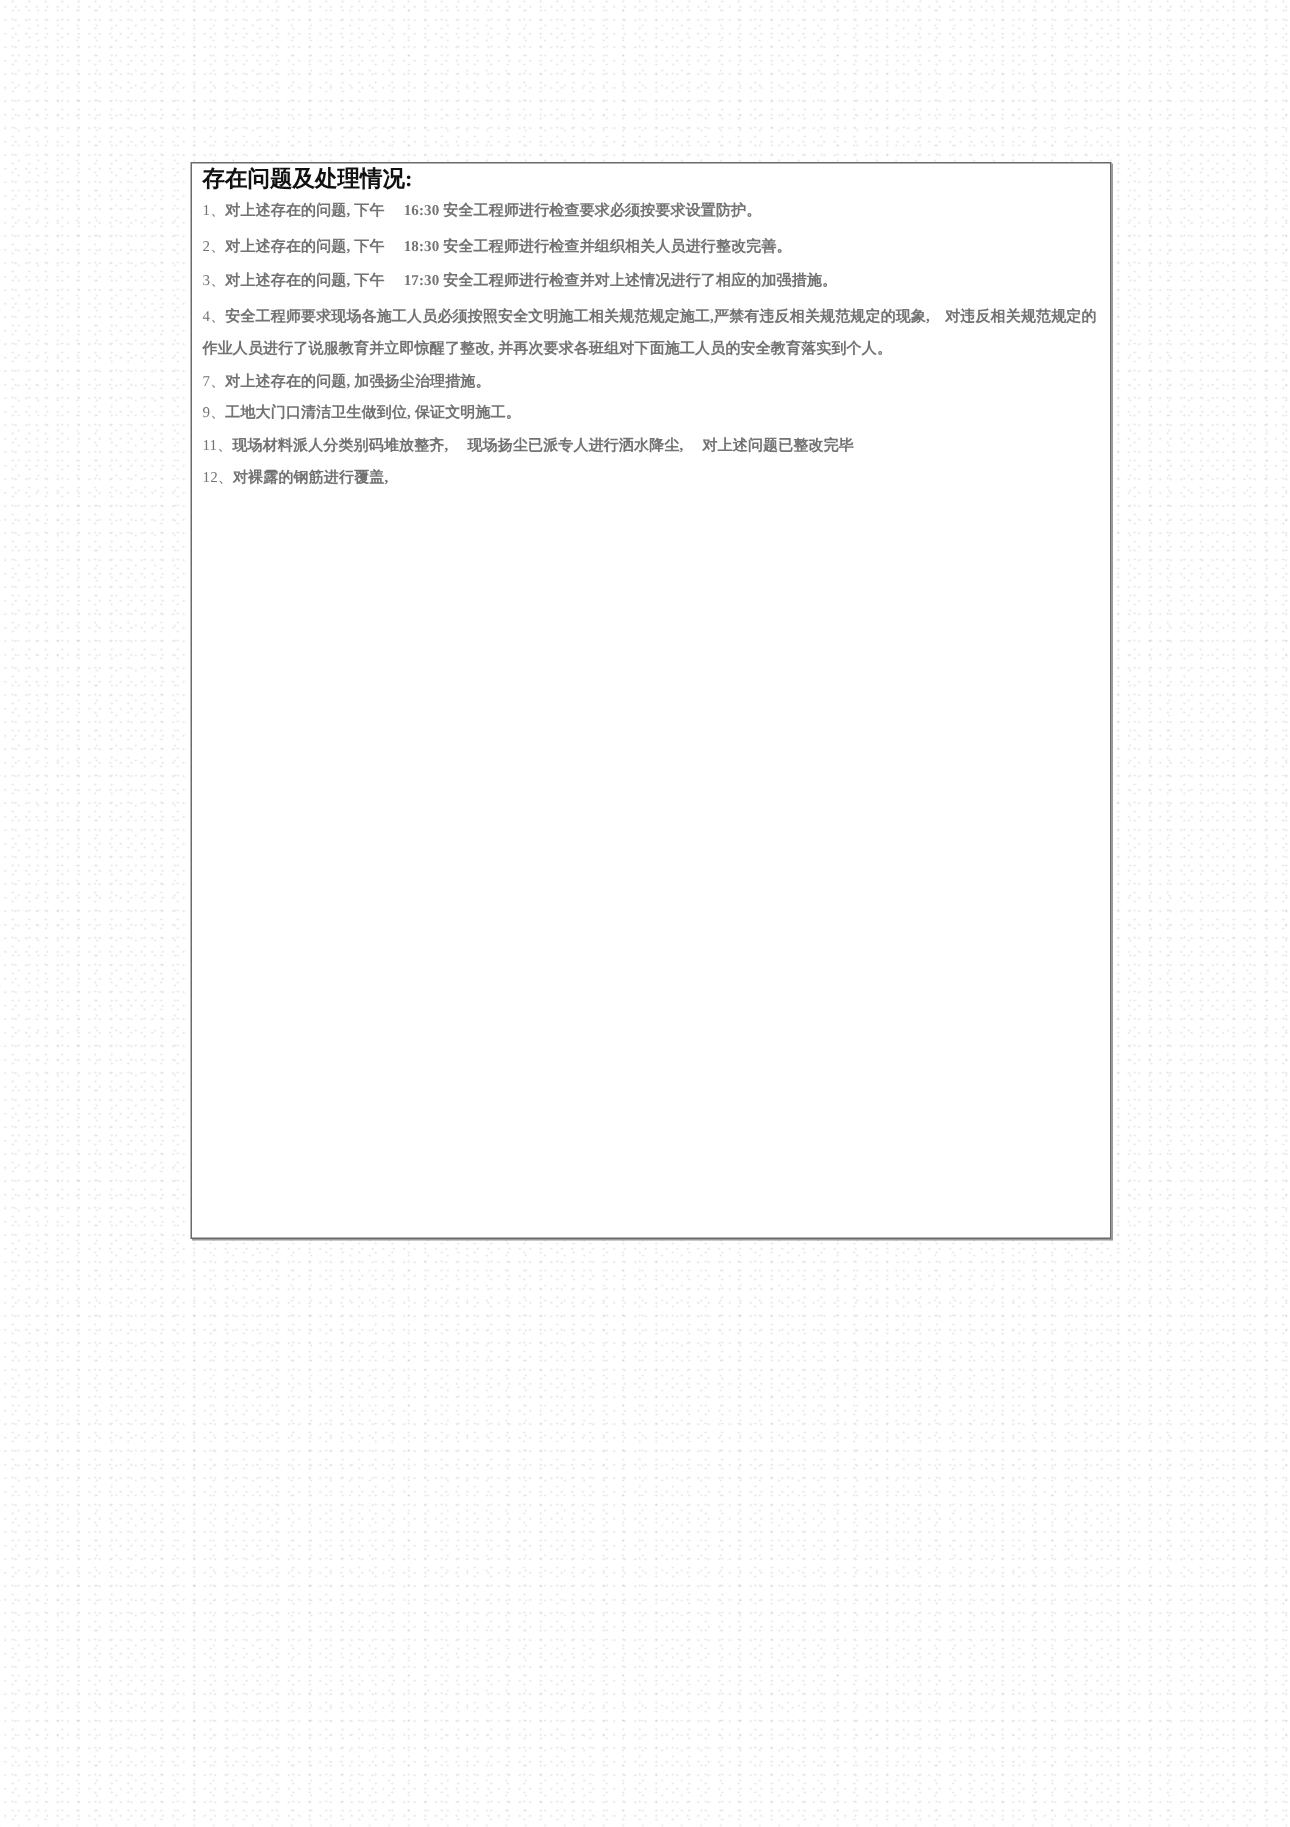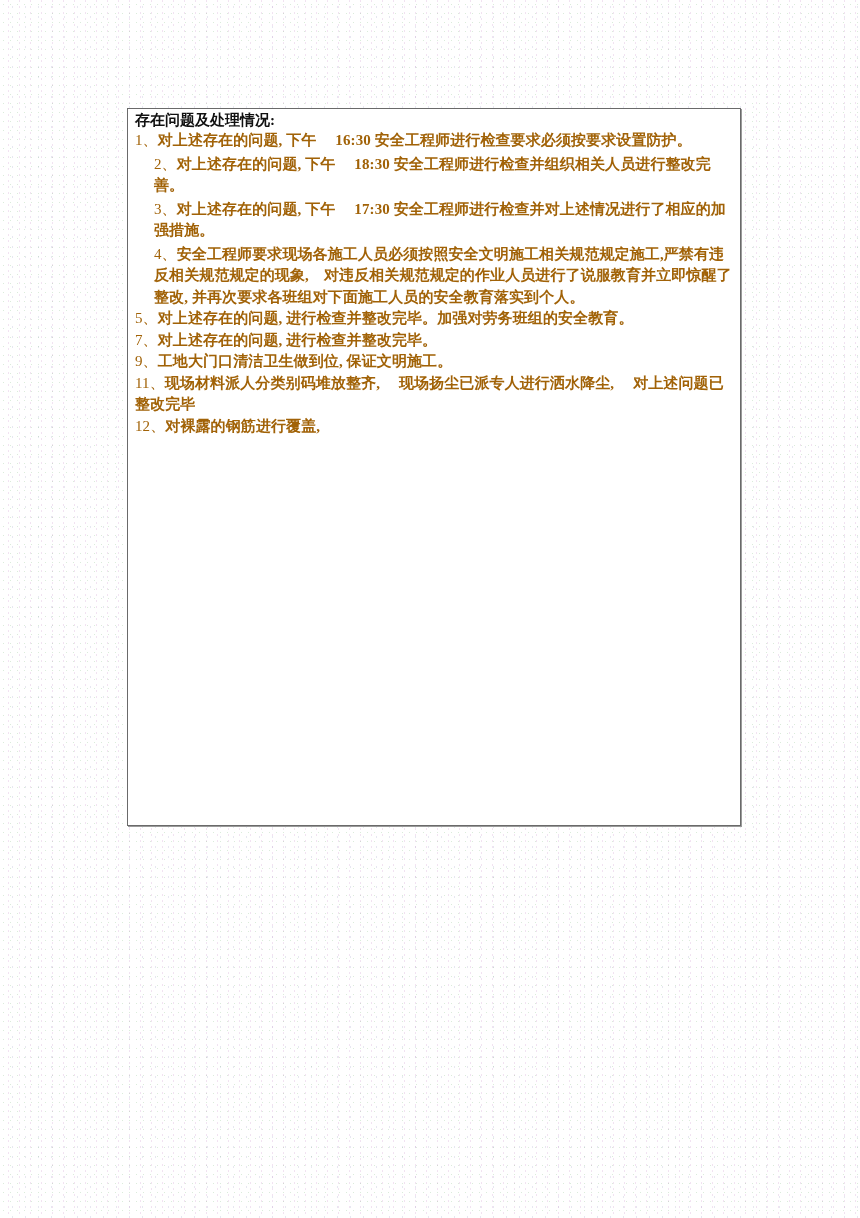--- a/index.html
+++ b/index.html
@@ -38,52 +38,51 @@
     padding: 1px 8px 0 7px;
   }
   .heading {
     font-size: 15px;
     line-height: 20px;
     color: #111;
     font-weight: bold;
     margin: 0;
   }
   .item {
-    font-size: 15px;
+    font-size: 10px;
     line-height: 21.5px;
-    color: #a16207;
+    color: #737373;
     margin: 0;
     font-weight: bold;
     letter-spacing: 0.1px;
     word-break: break-all;
   }
-  .item.gap-before { margin-top: 2px; margin-left: 19px; }
+  .item.gap-before { margin-top: 2px; }
   .item .num {
     font-weight: normal;
   }
 </style>
 </head>
 <body>
 
 <div class="page">
   <div class="record-box">
     <p class="heading">存在问题及处理情况:</p>
 
     <p class="item"><span class="num">1、</span><span>对上述存在的问题, 下午　 16:30  安全工程师进行检查要求必须按要求设置防护。</span></p>
 
     <p class="item gap-before"><span class="num">2、</span><span>对上述存在的问题, 下午　 18:30  安全工程师进行检查并组织相关人员进行整改完善。</span></p>
 
     <p class="item gap-before"><span class="num">3、</span><span>对上述存在的问题, 下午　 17:30  安全工程师进行检查并对上述情况进行了相应的加强措施。</span></p>
 
     <p class="item gap-before"><span class="num">4、</span><span>安全工程师要求现场各施工人员必须按照安全文明施工相关规范规定施工,严禁有违反相关规范规定的现象,　对违反相关规范规定的作业人员进行了说服教育并立即惊醒了整改, 并再次要求各班组对下面施工人员的安全教育落实到个人。</span></p>
 
-    <p class="item"><span class="num">5、</span><span>对上述存在的问题, 进行检查并整改完毕。加强对劳务班组的安全教育。</span></p>
 
 
-    <p class="item"><span class="num">7、</span><span>对上述存在的问题, 进行检查并整改完毕。</span></p>
+    <p class="item"><span class="num">7、</span><span>对上述存在的问题, 加强扬尘治理措施。</span></p>
 
 
     <p class="item"><span class="num">9、</span><span>工地大门口清洁卫生做到位, 保证文明施工。</span></p>
 
 
 
     <p class="item"><span class="num">11、</span><span>现场材料派人分类别码堆放整齐,　 现场扬尘已派专人进行洒水降尘,　 对上述问题已整改完毕</span></p>
 
     <p class="item"><span class="num">12、</span><span>对裸露的钢筋进行覆盖,</span></p>
   </div>

